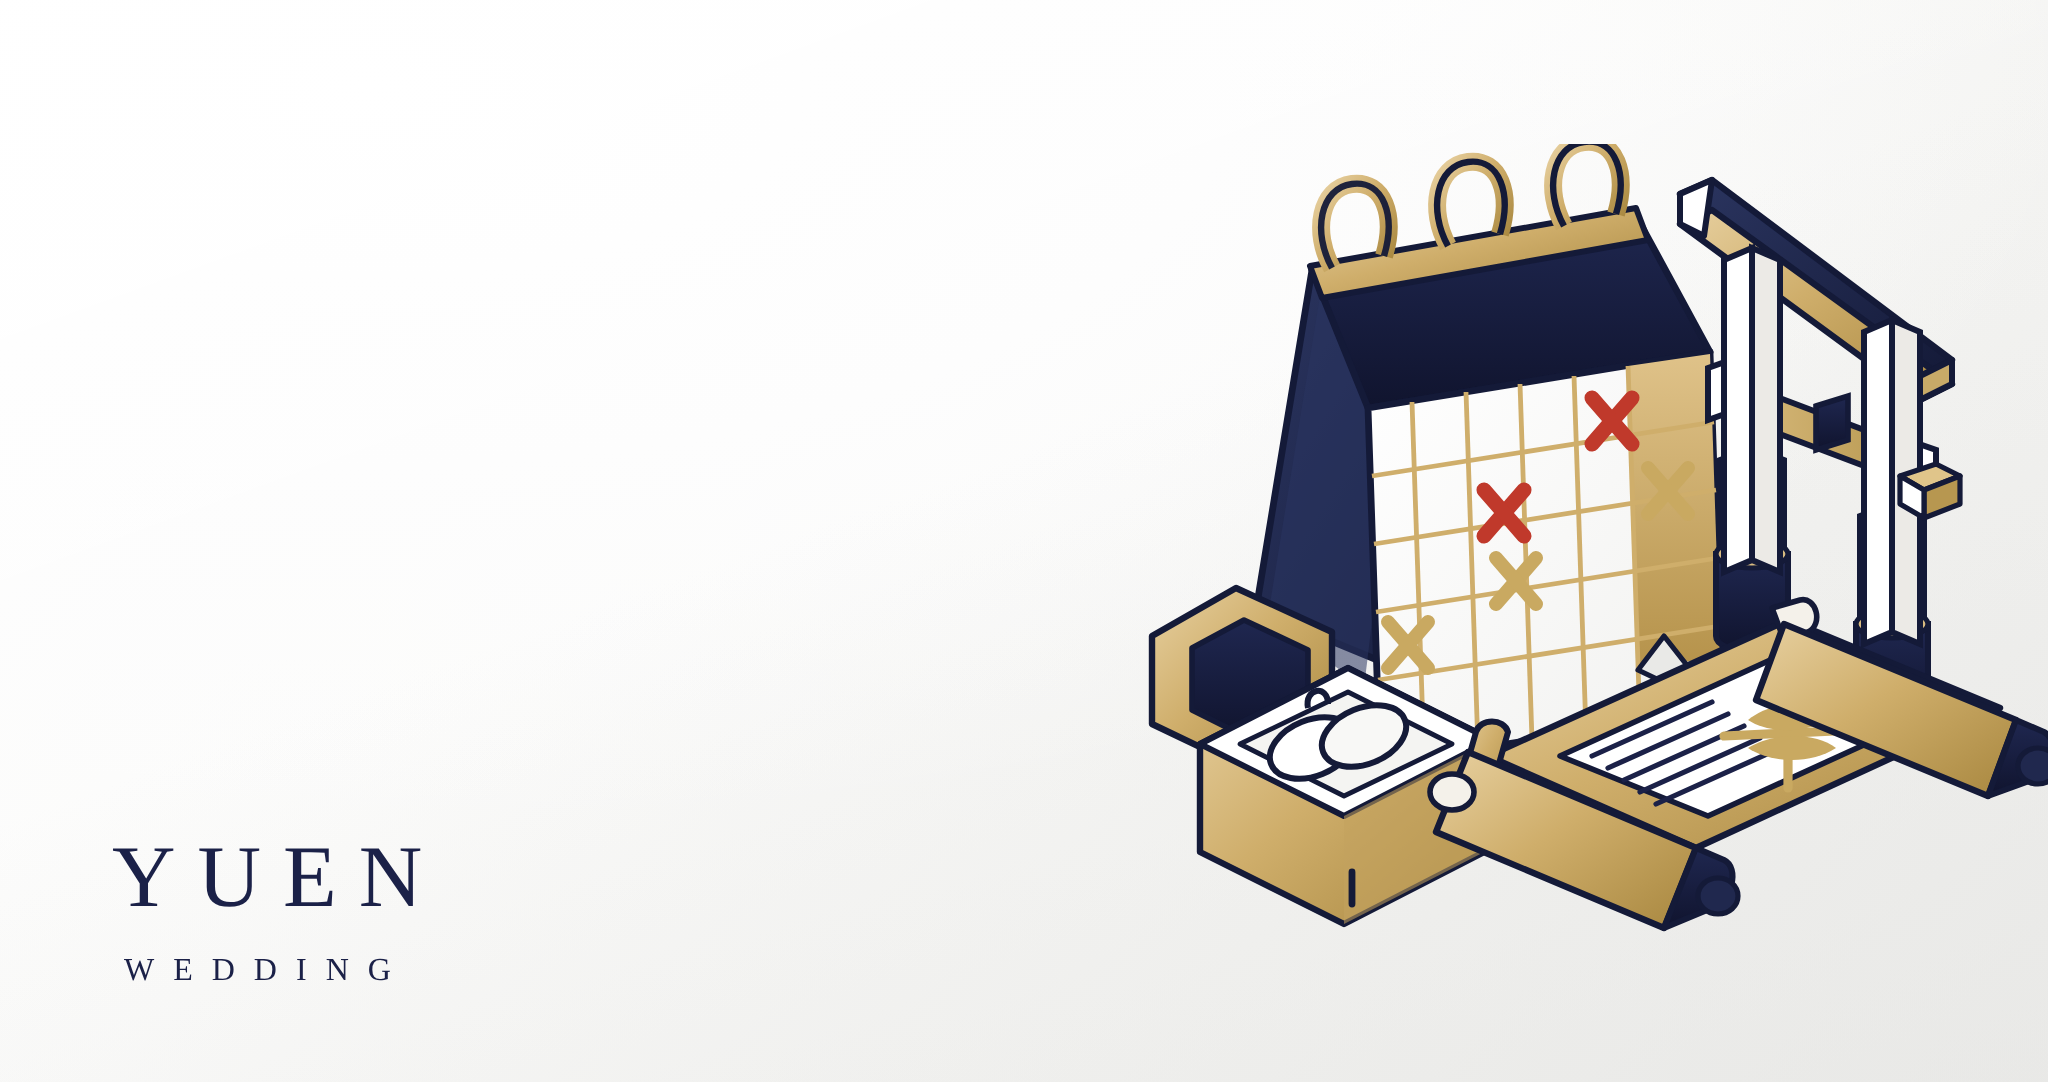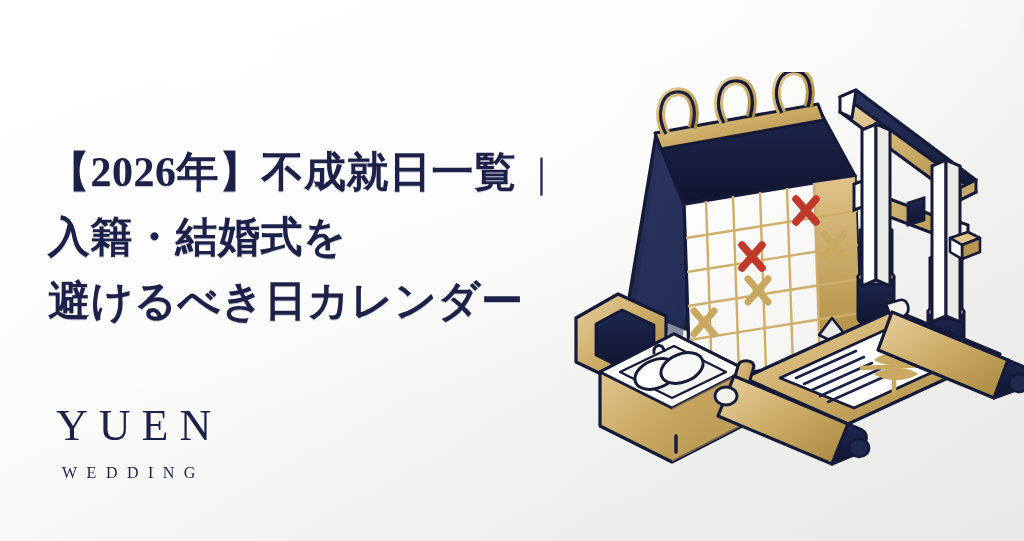--- a/index.html
+++ b/index.html
@@ -49,21 +49,21 @@
     font-weight: 400;
     font-size: 38px;
     color: #2a3057;
     padding-left: 6px;
   }
 
   
   #logo {
     position: absolute;
     left: 56px;
-    top: 403px;
+    top: 416px;
   }
   #logo-word {
     color: #1b2148;
     font-family: "Liberation Serif", "DejaVu Serif", serif;
     font-weight: 400;
     font-size: 44px;
     letter-spacing: 11px;
     line-height: 46px;
   }
   #logo-sub {
@@ -87,27 +87,20 @@
   }
   #illustration svg { display: block; }
 </style>
 </head>
 <body>
 
 <div id="banner">
 
   <div id="bg-vignette"></div>
 
-  <div id="headline">
-    <div class="hl-line">
-      <span>【2026年】不成就日一覧</span><span class="hl-sep">｜</span>
-    </div>
-    <div class="hl-line">入籍・結婚式を</div>
-    <div class="hl-line">避けるべき日カレンダー</div>
-  </div>
 
   <div id="logo">
     <div id="logo-word">YUEN</div>
     <div id="logo-sub">WEDDING</div>
   </div>
 
   <div id="illustration">
     <svg width="468" height="400" viewBox="0 0 468 400" xmlns="http://www.w3.org/2000/svg">
       <defs>
         <linearGradient id="gGold" x1="0" y1="0" x2="1" y2="1">

